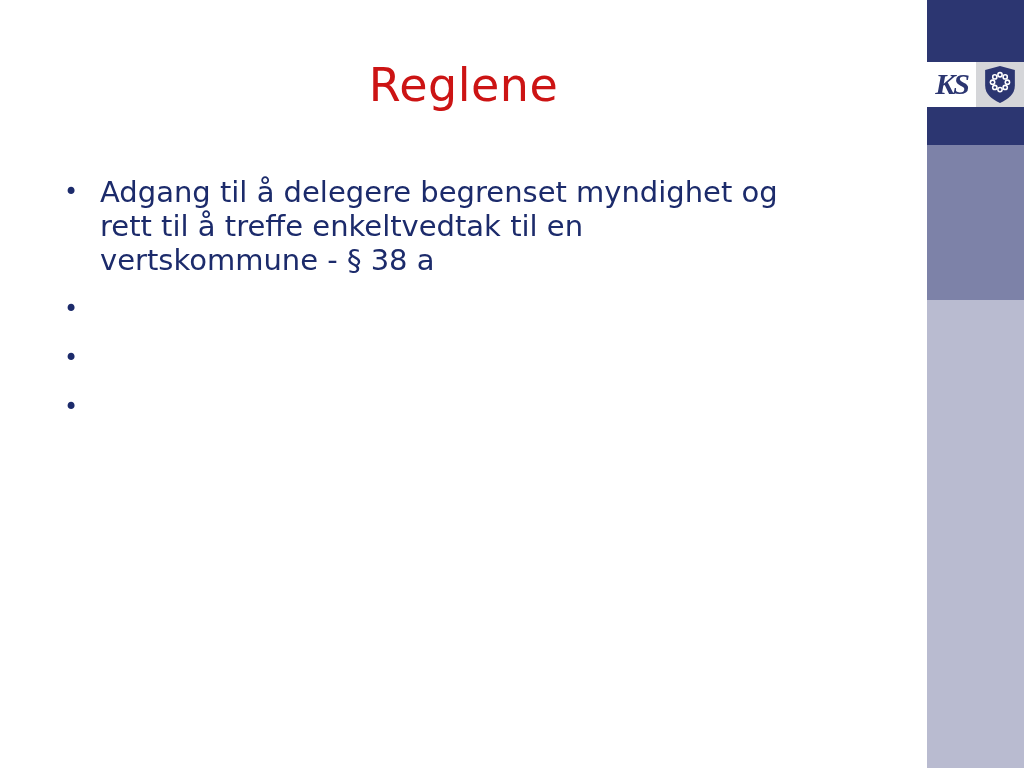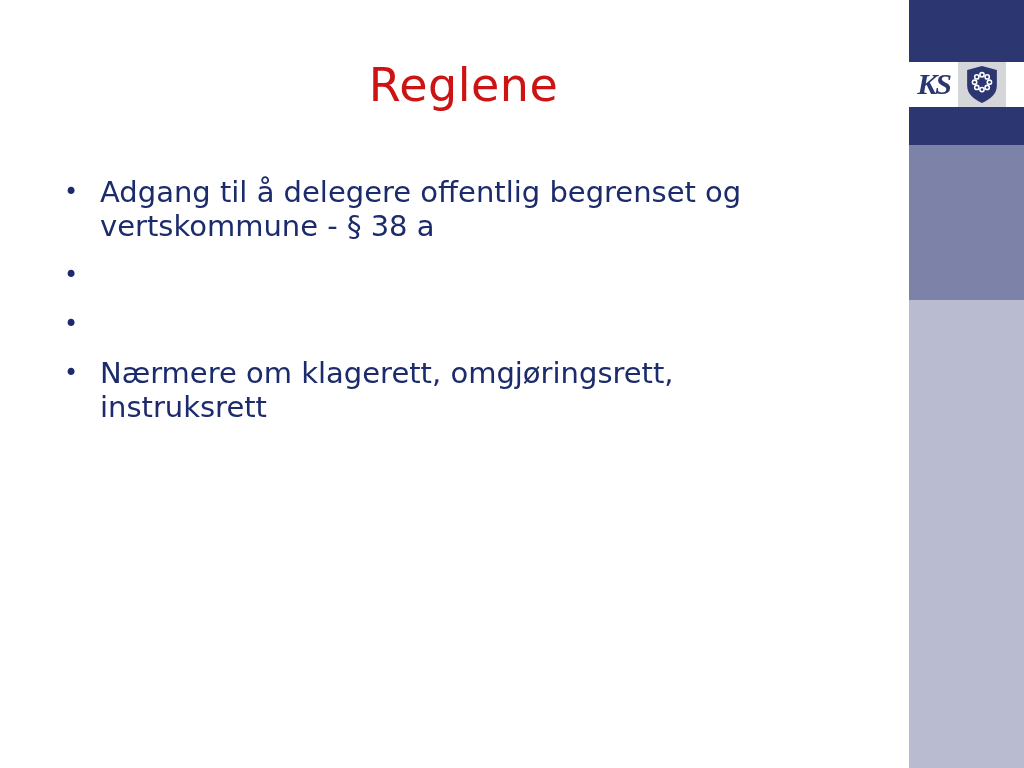--- a/index.html
+++ b/index.html
@@ -38,21 +38,21 @@
     flex:none; width:38px;
     font-size:24px; line-height:34px;
     padding-left:2px;
     color:#1c2b6b;
   }
   .lines div { white-space:pre; }
 
   
   .sidebar {
     position:absolute; top:0; right:0;
-    width:115px; height:768px;
+    width:97px; height:768px;
     display:flex; flex-direction:column;
   }
   .band-navy-top   { height:62px;  background:#2c3671; }
   .logo-band       { height:45px;  display:flex; }
   .logo-white      { width:49px; background:#ffffff; display:flex; align-items:center; justify-content:center; }
   .ks-text {
     font-family:"Liberation Serif", serif;
     font-style:italic; font-weight:600;
     font-size:30px; color:#2c3671;
     letter-spacing:-2px;
@@ -69,39 +69,36 @@
 <div class="slide">
 
   <div class="content">
     <h1 class="title">Reglene</h1>
 
     <div class="bullets">
 
       <div class="bullet">
         <span class="marker">•</span>
         <div class="lines">
-          <div>Adgang til å delegere offentlig begrenset og</div>
+          <div>Adgang til å delegere begrenset myndighet og</div>
+          <div>rett til å treffe enkeltvedtak til en</div>
           <div>vertskommune - § 38 a</div>
         </div>
       </div>
 
       <div class="bullet">
         <span class="marker">•</span>
       </div>
 
       <div class="bullet">
         <span class="marker">•</span>
       </div>
 
       <div class="bullet">
         <span class="marker">•</span>
-        <div class="lines">
-          <div>Nærmere om klagerett, omgjøringsrett,</div>
-          <div>instruksrett</div>
-        </div>
       </div>
 
     </div>
   </div>
 
   <div class="sidebar">
     <div class="band-navy-top"></div>
 
     <div class="logo-band">
       <div class="logo-white">

